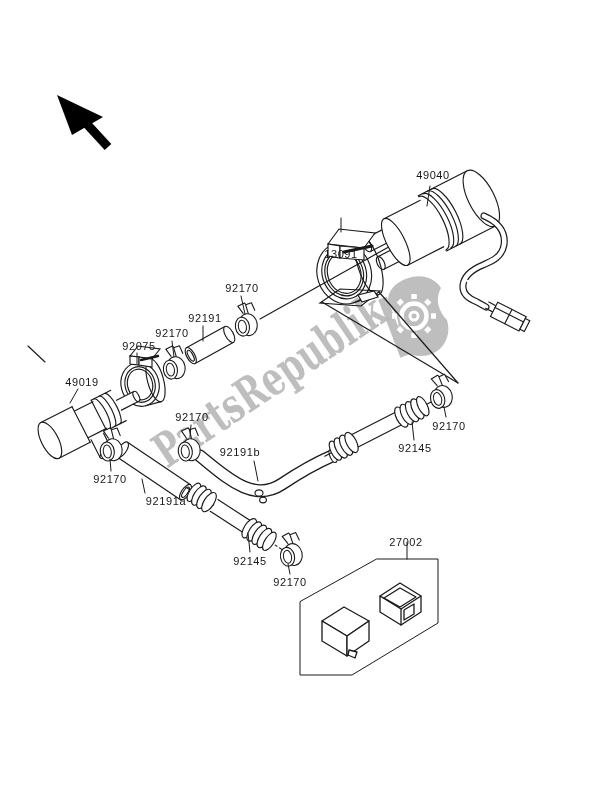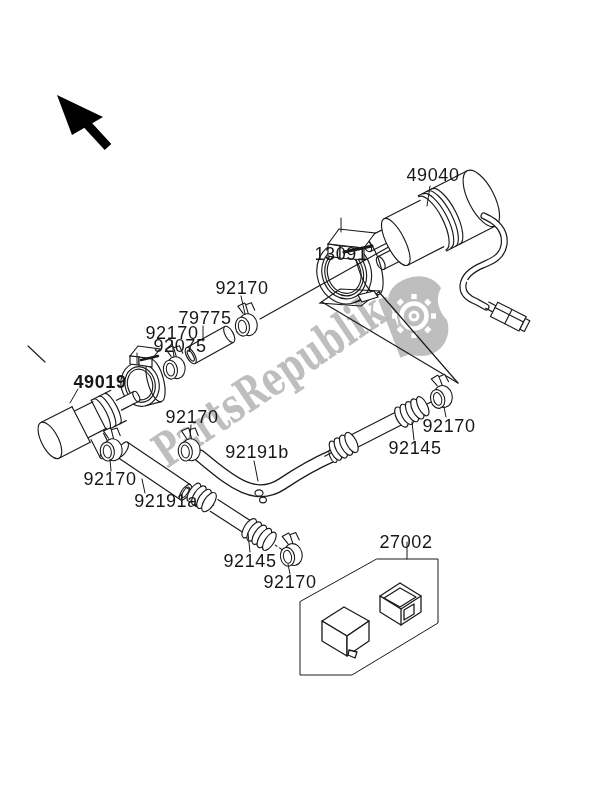--- a/index.html
+++ b/index.html
@@ -3,21 +3,21 @@
 <meta charset="utf-8">
 <style>
   html,body{margin:0;padding:0;background:#ffffff;}
   #stage{position:relative;width:600px;height:793px;background:#ffffff;overflow:hidden;
          font-family:"Liberation Sans",sans-serif;}
   #art{position:absolute;left:0;top:0;}
   .part-label{
     position:absolute;
     transform:translate(-50%,-50%);
     font-family:"Liberation Sans",sans-serif;
-    font-size:18px;
+    font-size:11px;
     letter-spacing:0.6px;
     color:#161616;
     white-space:nowrap;
     user-select:none;
   }
 </style>
 </head>
 <body>
 
 <div id="stage">
@@ -279,28 +279,28 @@
           <line x1="290" y1="574" x2="288" y2="564"></line>
           <line x1="407" y1="542" x2="407" y2="559"></line>
         </g>
   </g>
 </svg>
 
 <div id="labels">
       <div class="part-label" style="left: 433px; top: 175px;">49040</div>
       <div class="part-label" style="left: 341px; top: 211px; margin-top: 43px;">13091</div>
       <div class="part-label" style="left: 242px; top: 288px;">92170</div>
-      <div class="part-label" style="left: 205px; top: 318px;">79775</div>
+      <div class="part-label" style="left: 205px; top: 318px;">92191</div>
       <div class="part-label" style="left: 172px; top: 333px;">92170</div>
-      <div class="part-label" style="left: 139px; top: 346px; margin-left: 41px;">92075</div>
-      <div class="part-label" style="left: 100px; top: 382px; font-weight: bold;">49019</div>
+      <div class="part-label" style="left: 139px; top: 346px;">92075</div>
+      <div class="part-label" style="left: 82px; top: 382px;">49019</div>
       <div class="part-label" style="left: 110px; top: 479px;">92170</div>
       <div class="part-label" style="left: 166px; top: 501px;">92191a</div>
       <div class="part-label" style="left: 192px; top: 417px;">92170</div>
-      <div class="part-label" style="left: 257px; top: 452px; text-align: right;">92191b</div>
+      <div class="part-label" style="left: 240px; top: 452px; text-align: right;">92191b</div>
       <div class="part-label" style="left: 415px; top: 448px;">92145</div>
       <div class="part-label" style="left: 449px; top: 426px;">92170</div>
       <div class="part-label" style="left: 250px; top: 561px;">92145</div>
       <div class="part-label" style="left: 290px; top: 582px;">92170</div>
       <div class="part-label" style="left: 406px; top: 534px; margin-top: 8px;">27002</div>
     </div>
 
 </div>
 
 </body></html>

